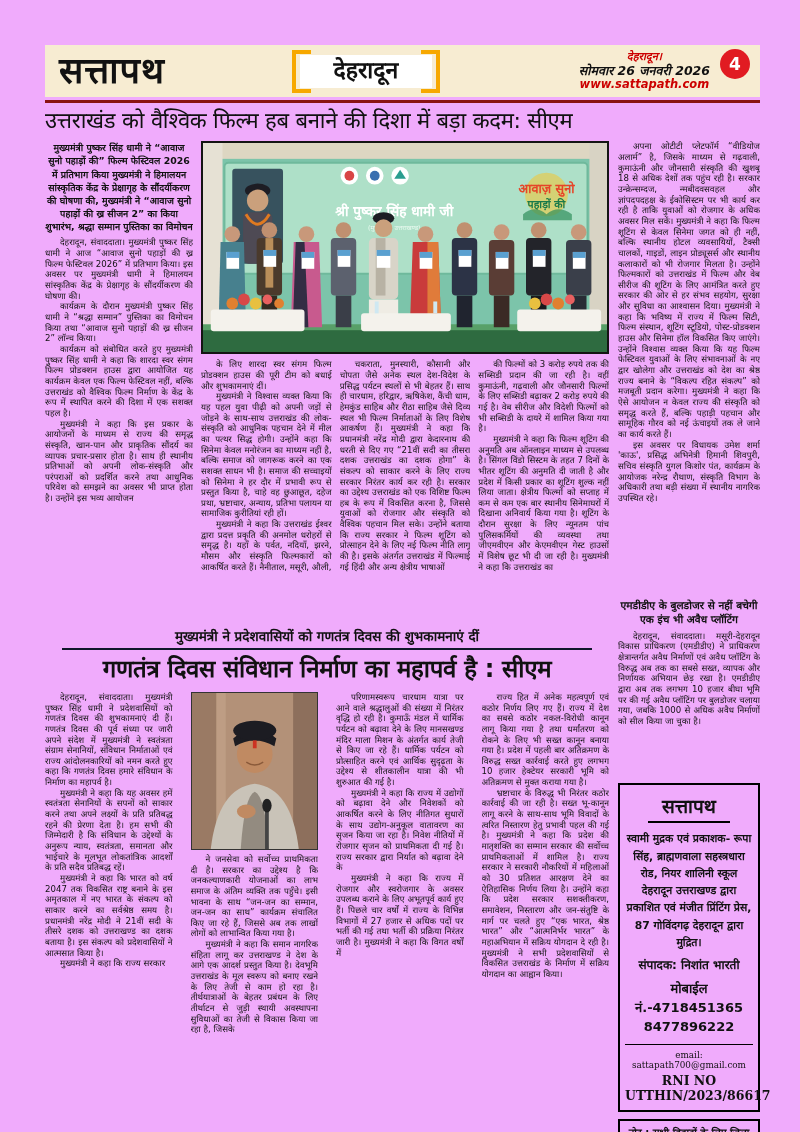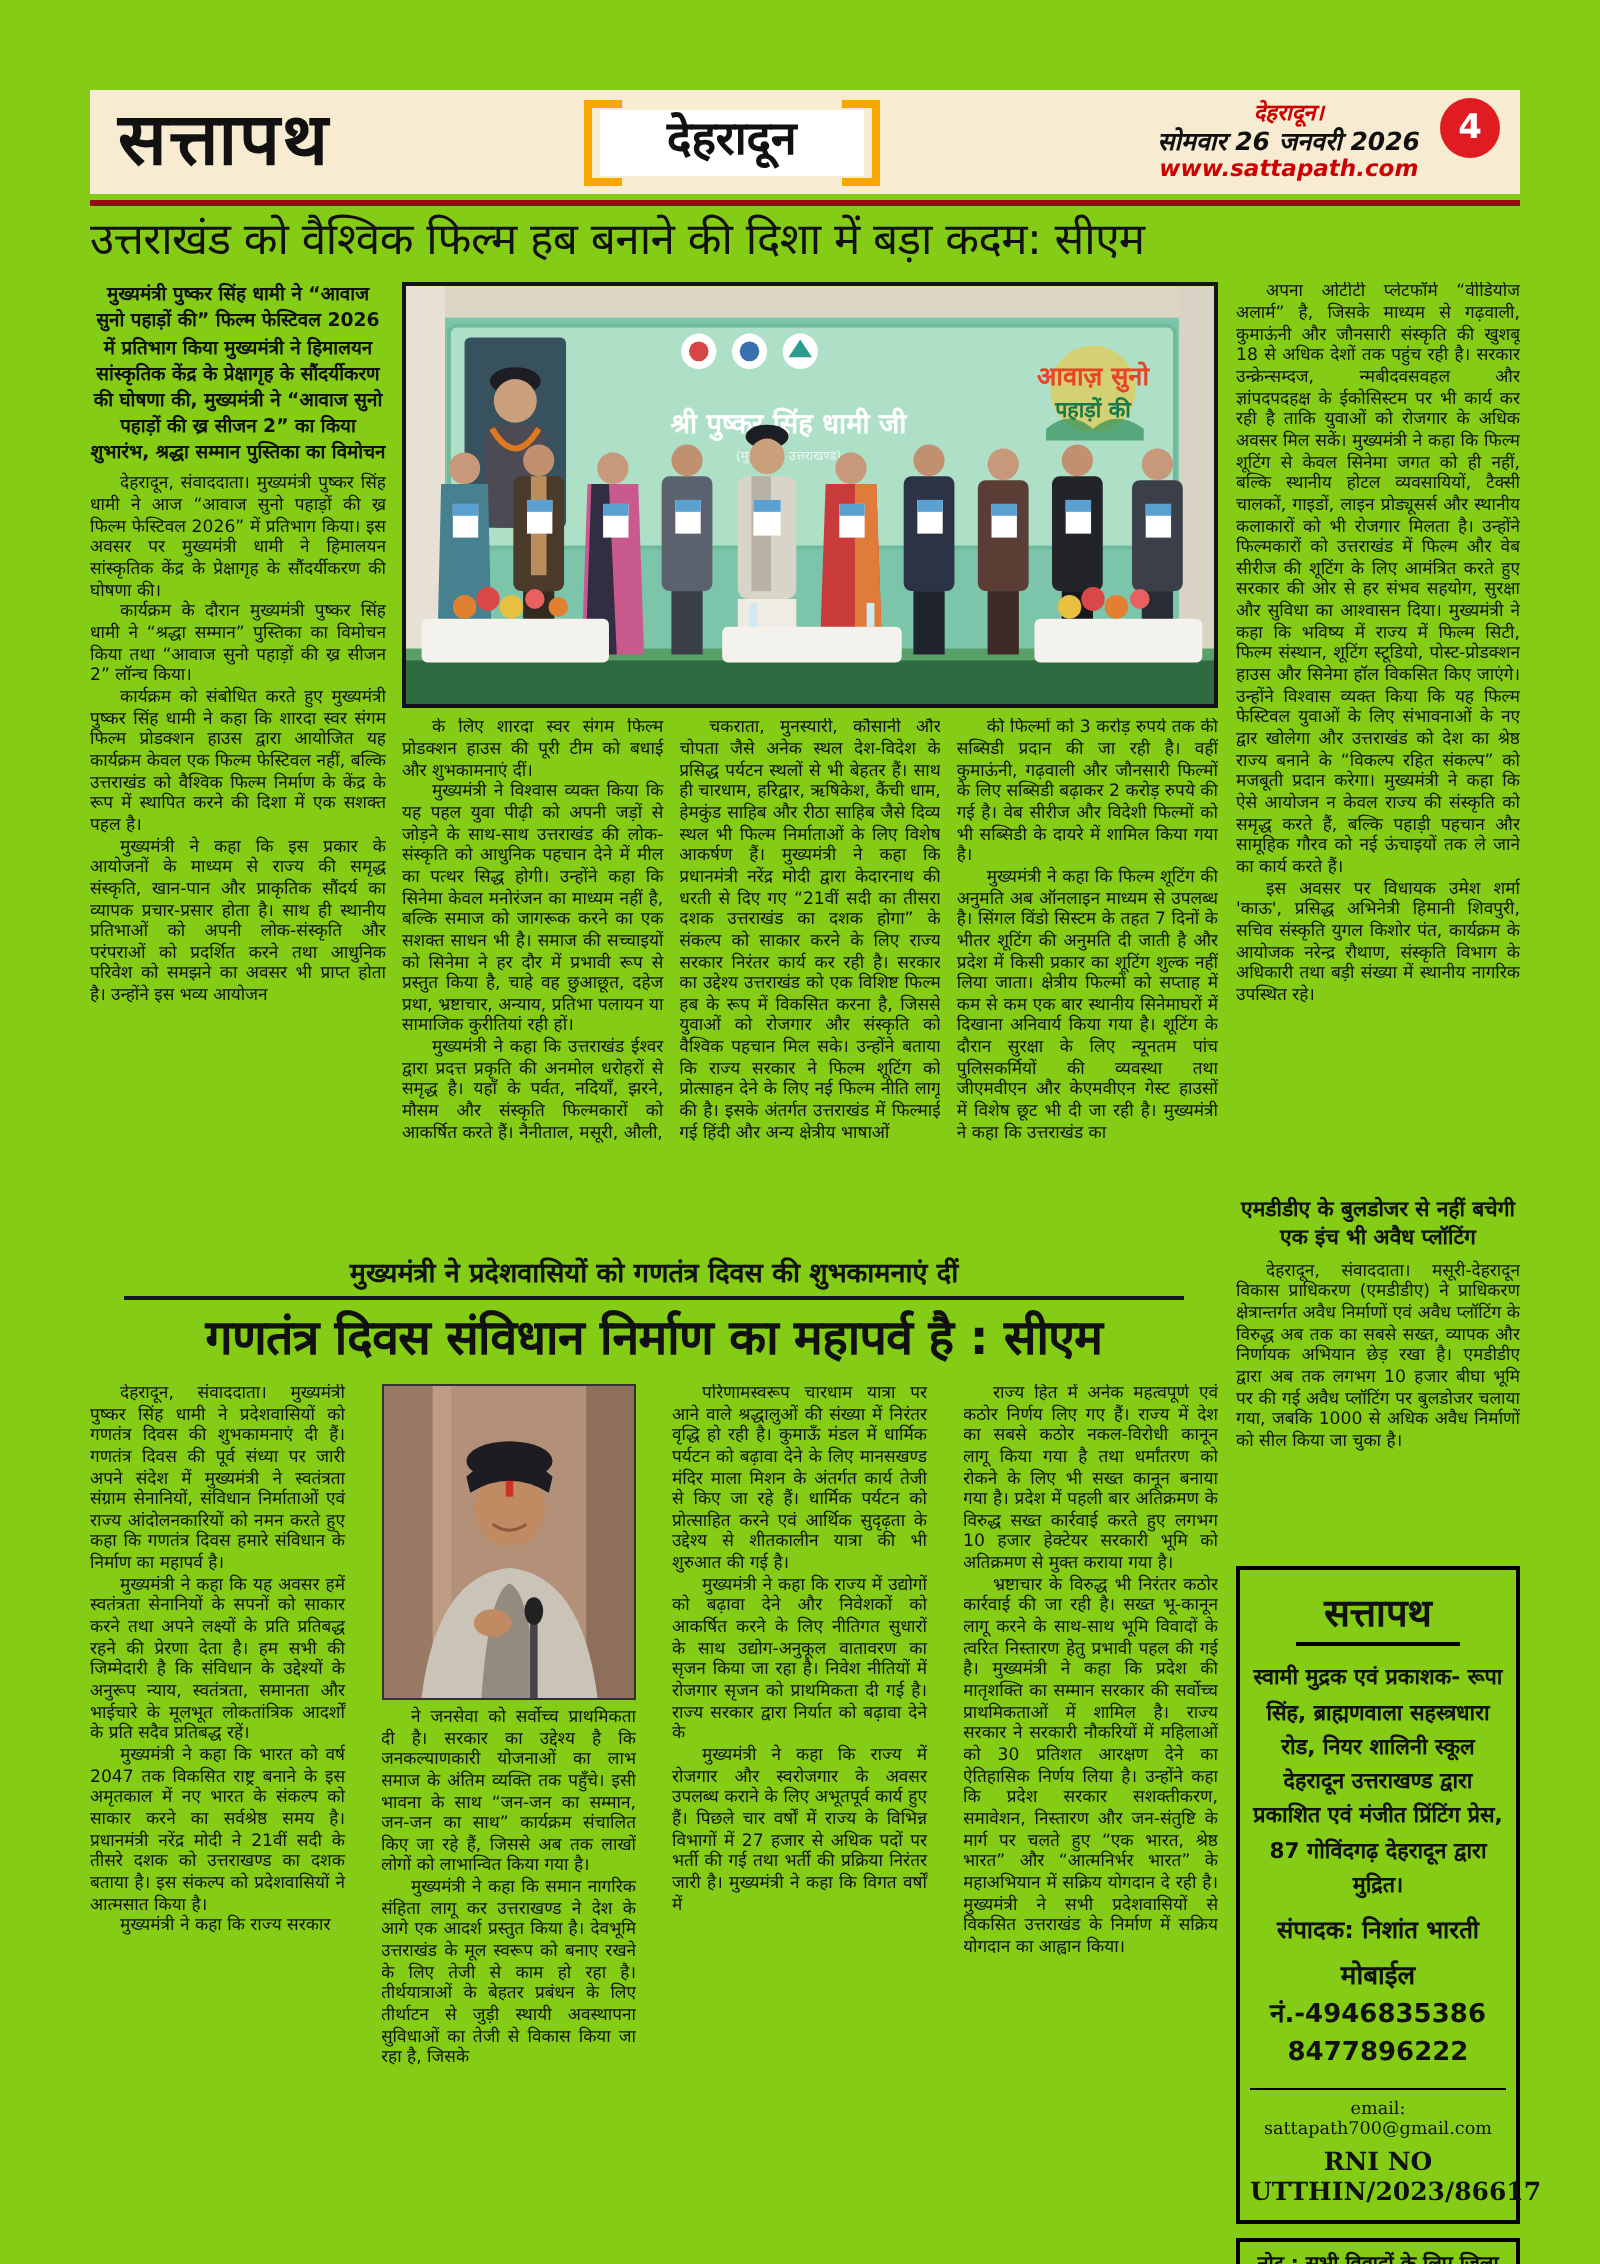--- a/index.html
+++ b/index.html
@@ -1,18 +1,18 @@
 <!DOCTYPE html>
 <html><head>
 <meta charset="utf-8">
 <style>
   * { margin:0; padding:0; box-sizing:border-box; }
   html,body { background:#d9d9d9; }
   body { font-family:"DejaVu Sans", sans-serif; color:#111; }
-  .page { width:800px; height:1132px; background:#84cc16; margin:0 auto; position:relative;
+  .page { width:800px; height:1132px; background:#f0abfc; margin:0 auto; position:relative;
           padding:45px 40px 20px 45px; overflow:hidden; }
 
   
   .masthead { background:#f7ecd2; height:52px; display:flex; align-items:center; padding:4px 10px 4px 14px; position:relative; }
   .paper-name { font-size:36px; font-weight:900; letter-spacing:1px; line-height:1; }
   .edition-wrap { flex:1; display:flex; justify-content:center; }
   .edition-box { position:relative; background:#fff; padding:4px 34px 6px; font-size:23px; font-weight:900; line-height:1; }
   .edition-box::before, .edition-box::after { content:""; position:absolute; top:-5px; bottom:-5px; width:15px; border:4px solid #f7a800; }
   .edition-box::before { left:-8px; border-right:none; }
   .edition-box::after  { right:-8px; border-left:none; }
@@ -312,21 +312,21 @@
       <div class="mdda">
         <div class="mdda-head">एमडीडीए के बुलडोजर से नहीं बचेगी एक इंच भी अवैध प्लॉटिंग</div>
         <p class="p">देहरादून, संवाददाता। मसूरी-देहरादून विकास प्राधिकरण (एमडीडीए) ने प्राधिकरण क्षेत्रान्तर्गत अवैध निर्माणों एवं अवैध प्लॉटिंग के विरुद्ध अब तक का सबसे सख्त, व्यापक और निर्णायक अभियान छेड़ रखा है। एमडीडीए द्वारा अब तक लगभग 10 हजार बीघा भूमि पर की गई अवैध प्लॉटिंग पर बुलडोजर चलाया गया, जबकि 1000 से अधिक अवैध निर्माणों को सील किया जा चुका है।</p>
       </div>
 
       <div class="pub-box">
         <div class="pub-title">सत्तापथ</div>
         <div class="pub-body">स्वामी मुद्रक एवं प्रकाशक- रूपा सिंह, ब्राह्मणवाला सहस्त्रधारा रोड, नियर शालिनी स्कूल देहरादून उत्तराखण्ड द्वारा प्रकाशित एवं मंजीत प्रिंटिंग प्रेस, 87 गोविंदगढ़ देहरादून द्वारा मुद्रित।</div>
         <div class="pub-editor">संपादक: निशांत भारती</div>
         <div class="pub-phone">
-          <div>मोबाईल नं.-4946835386</div>
+          <div>मोबाईल नं.-4718451365</div>
           <div>8477896222</div>
         </div>
         <div class="pub-email">email: sattapath700@gmail.com</div>
         <div class="pub-rni">
           <div>RNI NO</div>
           <div>UTTHIN/2023/86617</div>
         </div>
       </div>
 
       <div class="note-box">नोट : सभी विवादों के लिए जिला न्यायालय देहरादून ही मान्य होगा।</div>

